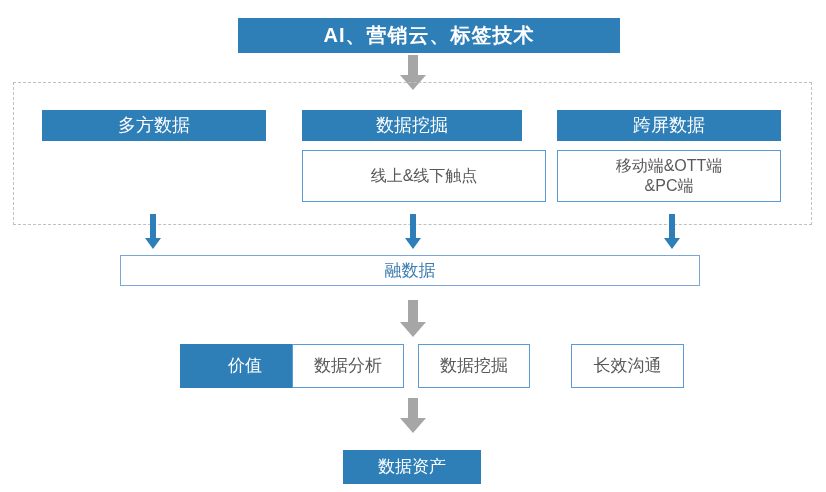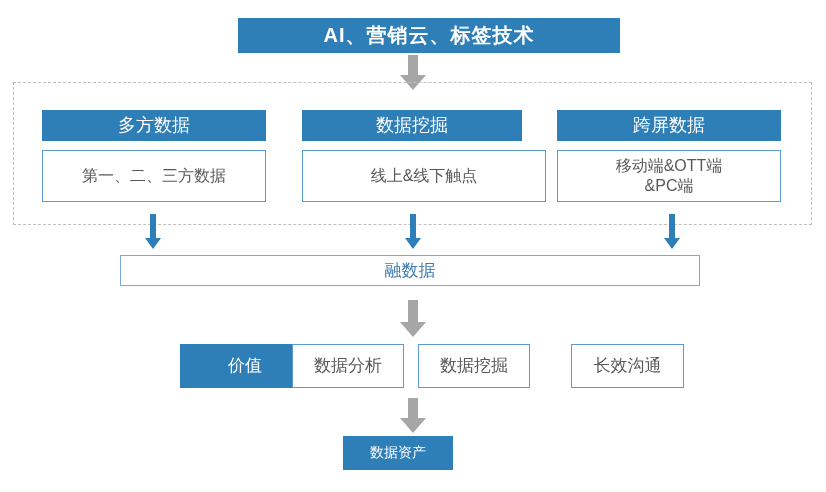--- a/index.html
+++ b/index.html
@@ -99,24 +99,24 @@
     font-size: 17px;
   }
   #value-box-0 { left: 180px; width: 130px; }
   #value-box-1 { left: 292px; width: 112px; }
   #value-box-2 { left: 418px; width: 112px; }
   #value-box-3 { left: 545px; width: 113px; margin-left: 26px; }
 
   
   #outcome-box {
     left: 343px;
-    top: 436px;
-    width: 110px;
+    top: 450px;
+    width: 138px;
     height: 34px;
-    font-size: 14px;
+    font-size: 17px;
   }
 
   
   .arrow {
     position: absolute;
     display: block;
   }
   .arrow svg { display: block; }
 </style>
 </head>
@@ -131,21 +131,20 @@
       <polygon points="9,0 19,0 19,20 27,20 14,35 1,20 9,20" fill="#A6A6A6"></polygon>
     </svg>
   </span>
 
   <div id="source-group"></div>
 
   <div class="box filled col-header" id="col-header-0">多方数据</div>
   <div class="box filled col-header" id="col-header-1">数据挖掘</div>
   <div class="box filled col-header" id="col-header-2">跨屏数据</div>
 
-  <div class="box outline col-body" id="col-body-0">第一、二、三方数据</div>
   <div class="box outline col-body" id="col-body-1">线上&amp;线下触点</div>
   <div class="box outline col-body" id="col-body-2">
     <span>
       <span>移动端&amp;OTT端</span><br>
       <span>&amp;PC端</span>
     </span>
   </div>
 
   <span class="arrow" style="left:144px; top:214px;">
     <svg width="18" height="36" viewBox="0 0 18 36" aria-hidden="true">

